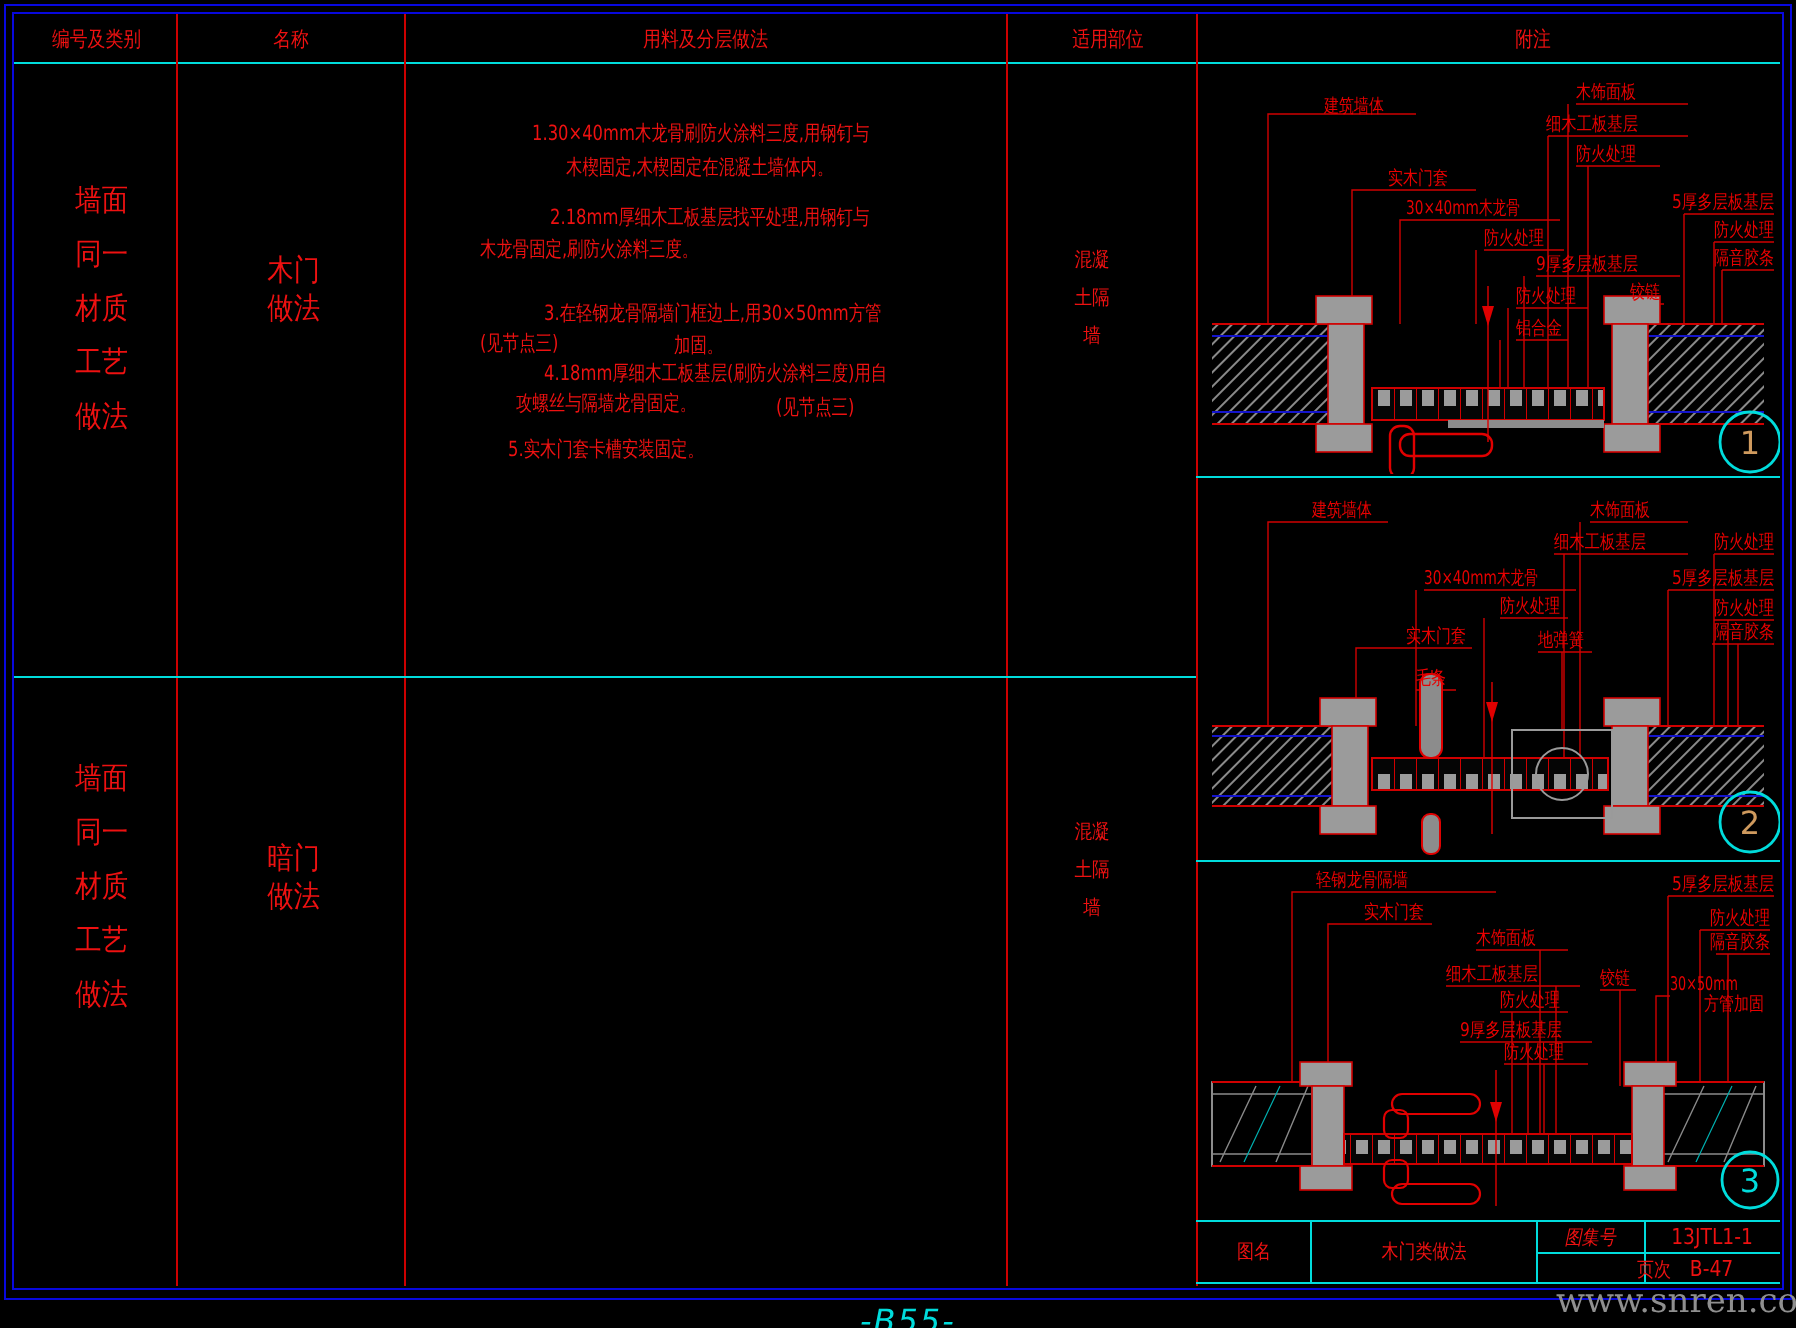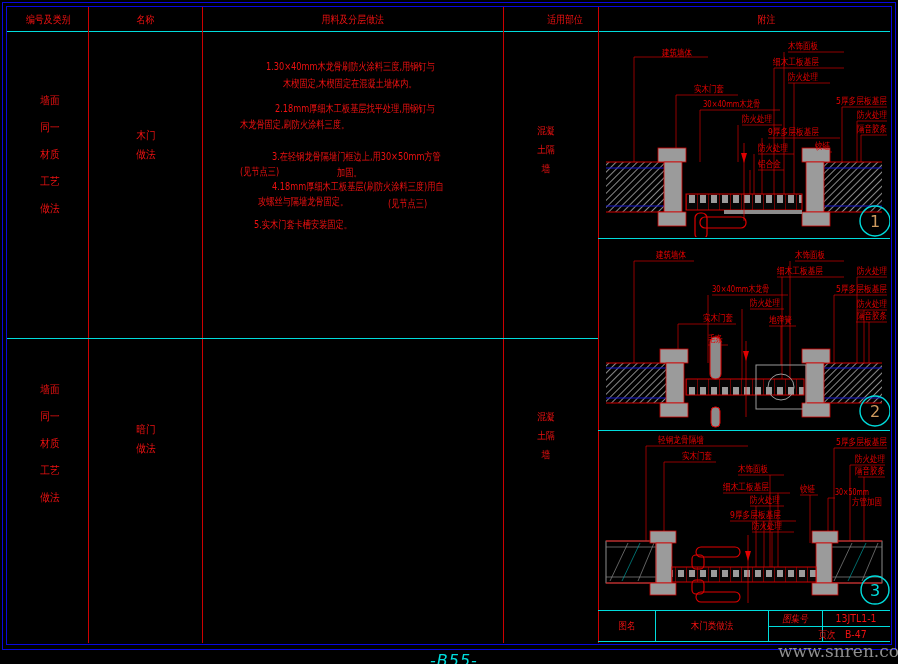--- a/index.html
+++ b/index.html
@@ -6,21 +6,21 @@
   #sheet{position:relative;width:898px;height:664px;background:#000;overflow:hidden;
          font-family:"DejaVu Sans",sans-serif;}
   .abs{position:absolute;}
   .bord{position:absolute;border:1px solid #0808dd;}
   .vl{position:absolute;width:1px;background:#cc0000;}
   .hl-cyan{position:absolute;height:1px;background:#00dcdc;}
   .vl-cyan{position:absolute;width:1px;background:#00dcdc;}
   .hdr{position:absolute;top:8px;height:23px;display:flex;align-items:center;justify-content:center;
        color:#ee1111;font-size:10.5px;white-space:nowrap;}
   .cnc{display:inline-block;transform:scaleX(.85);white-space:nowrap;}
-  .vtext{position:absolute;color:#ee1111;font-size:11px;width:28px;text-align:center;white-space:nowrap;}
+  .vtext{position:absolute;color:#ee1111;font-size:15px;width:28px;text-align:center;white-space:nowrap;}
   .vtext div{transform:scaleX(.88);}
   .note{position:absolute;color:#ee1111;font-size:10.5px;white-space:pre;
         transform:scaleX(.78);transform-origin:0 0;}
   .tb-label{position:absolute;color:#ee1111;font-size:10px;text-align:center;white-space:nowrap;}
   .dlbl{font-size:9.5px;fill:#e80000;}
   .cnum{font-size:16px;font-family:"DejaVu Sans",sans-serif;}
   .footer-page{position:absolute;color:#00dcdc;font-size:16px;letter-spacing:1px;font-style:italic;}
   .watermark{position:absolute;color:#8f8f8f;font-size:17px;font-family:"DejaVu Serif",serif;}
   svg text{user-select:none;}
 </style>
@@ -43,21 +43,21 @@
 
   <div class="hdr" style="left:8px;width:80px;">
       <span class="cnc">编号及类别</span>
     </div>
   <div class="hdr" style="left:202px;width:301px;">
       <span class="cnc">用料及分层做法</span>
     </div>
   <div class="hdr" style="left:88px;width:114px;">
       <span class="cnc">名称</span>
     </div>
-  <div class="hdr" style="left:517px;width:95px;">
+  <div class="hdr" style="left:506px;width:95px;">
       <span class="cnc">适用部位</span>
     </div>
   <div class="hdr" style="left:598px;width:292px;padding-left:22px;">
       <span class="cnc">附注</span>
     </div>
 
   <div class="vtext" style="left:36px;top:87px;line-height:27px;">
     <div>墙面</div>
     <div>同一</div>
     <div>材质</div>

